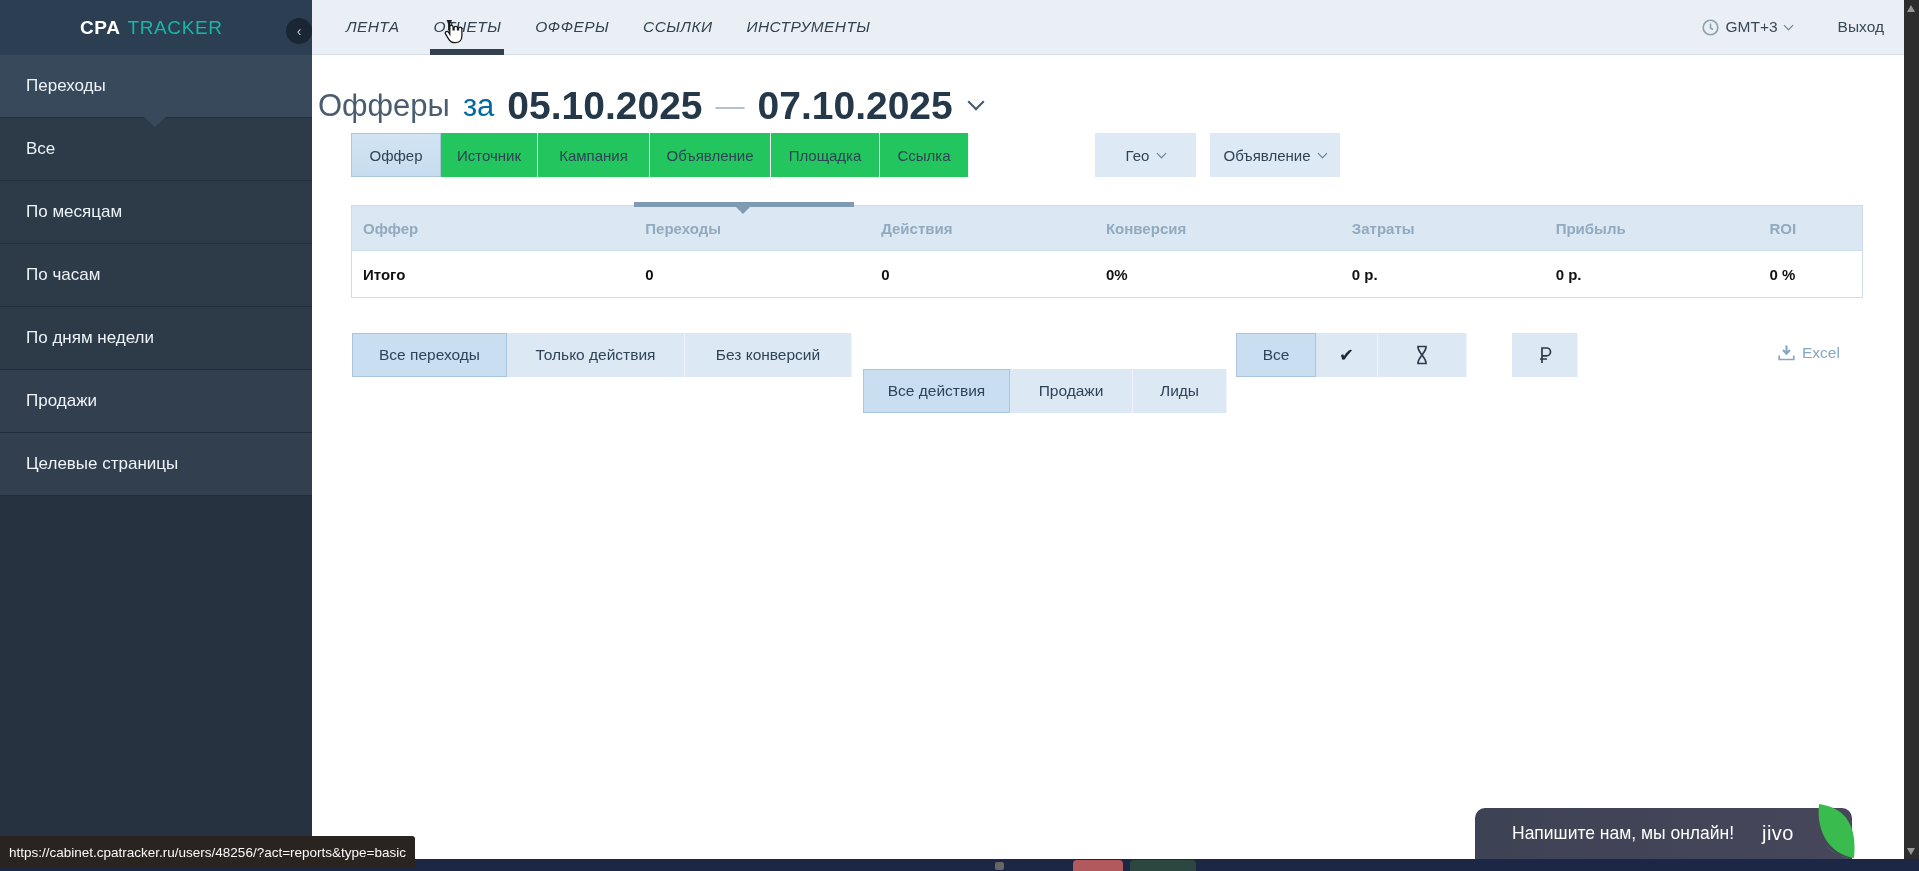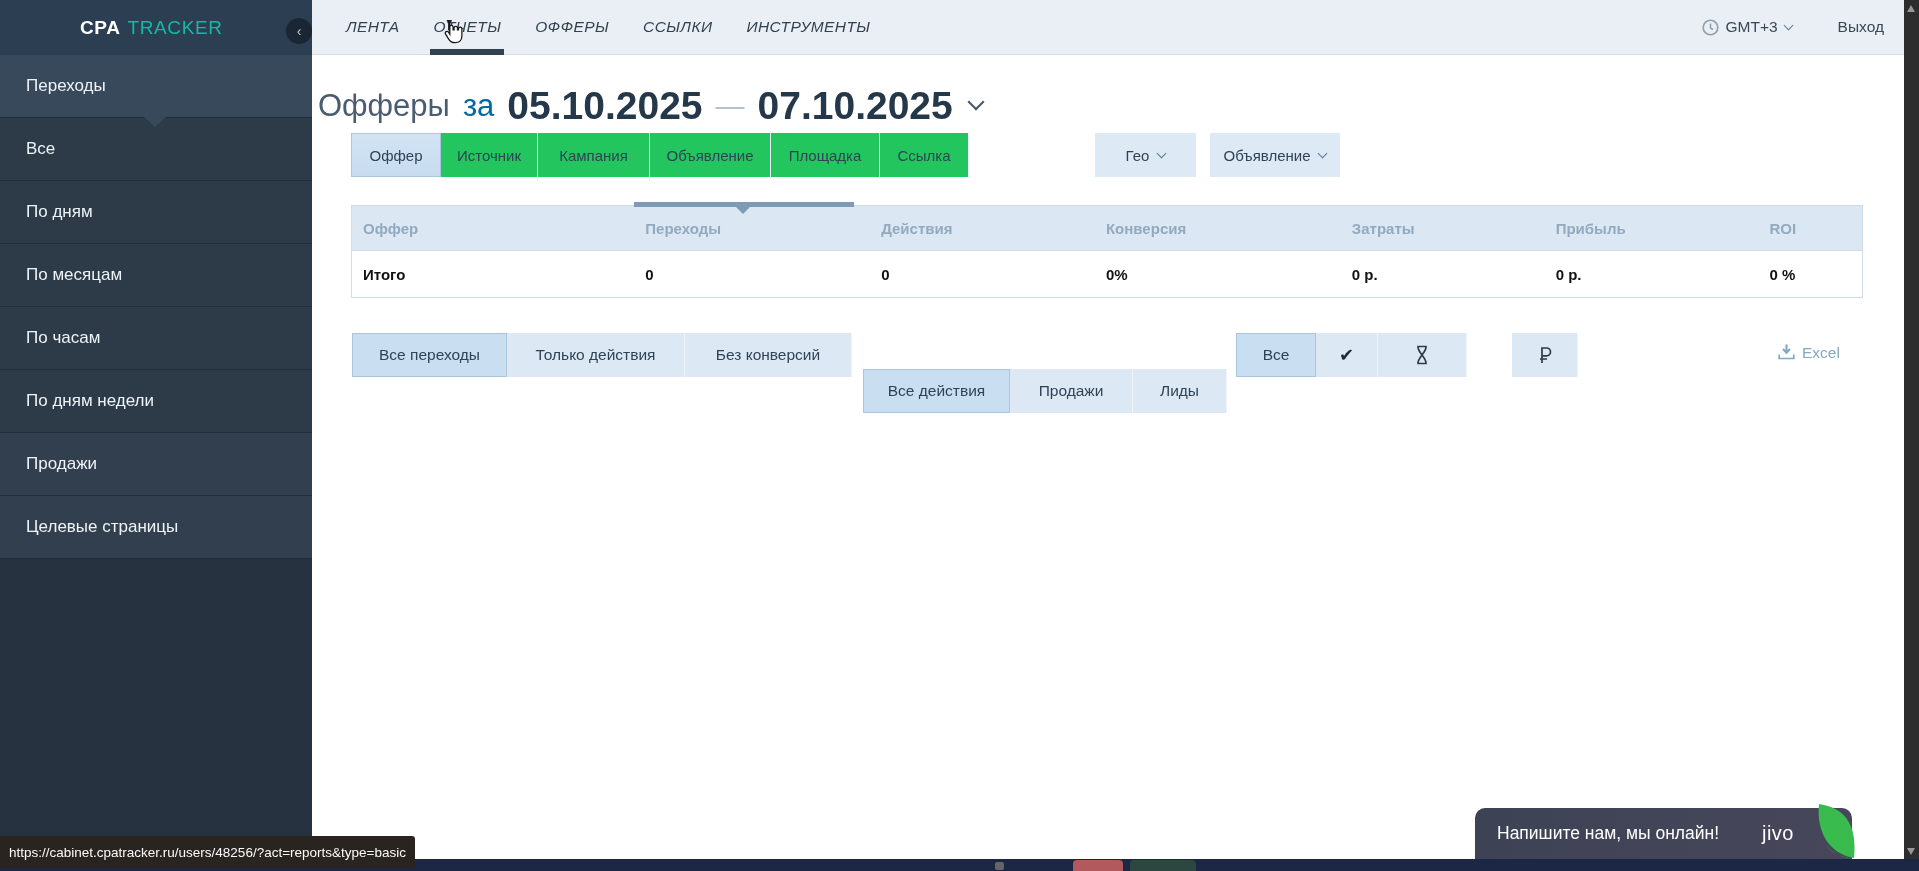--- a/index.html
+++ b/index.html
@@ -65,35 +65,35 @@
                     padding:15px 0 14px 11px; border-top:1px solid #cfdde9; }
 
   
   .f-group { position:absolute; top:333px; height:44px; display:flex; }
   .f-btn { display:flex; align-items:center; justify-content:center; background:#dce9f5;
            border-right:1px solid #eef4fa; font-size:15.5px; color:#2f4356; cursor:pointer; }
   .f-btn.active { background:#c9def1; border:1px solid #a9c6de; }
   .f-btn .glyph { font-size:18px; font-weight:bold; color:#1e2a35; }
 
   
-  .excel { position:absolute; left:1778px; top:344px; display:flex; gap:7px;
+  .excel { position:absolute; left:1778px; top:344px; display:flex; align-items:center; gap:7px;
            color:#84a7c4; font-size:15.5px; cursor:pointer; }
 
   
   .scrollbar { position:absolute; right:0; top:0; width:15px; height:871px; background:#2d2d2d; }
   .sb-up { position:absolute; top:5px; left:3px; width:0; height:0;
            border-left:4.5px solid transparent; border-right:4.5px solid transparent; border-bottom:7px solid #969696; }
   .sb-down { position:absolute; top:848px; left:3px; width:0; height:0;
              border-left:4.5px solid transparent; border-right:4.5px solid transparent; border-top:7px solid #969696; }
 
   
   .chat { position:absolute; left:1475px; top:808px; width:377px; height:51px; z-index:4;
           background:linear-gradient(90deg,#3d4354,#47465b); border-radius:10px 10px 0 0;
           display:flex; align-items:center; color:#fff; cursor:pointer; }
-  .chat-msg { margin-left:22px; font-size:17.5px; }
+  .chat-msg { margin-left:37px; font-size:17.5px; }
   .chat-brand { margin-left:auto; margin-right:58px; font-size:20px; letter-spacing:.5px; }
   .leaf { position:absolute; left:1813px; top:803px; z-index:5; }
 
   
   .status-tip { position:absolute; left:0; top:836px; height:23px; background:#2a2421; color:#fbfbfb;
                 font-size:13.5px; display:flex; align-items:center; padding:16px 9px; z-index:6;
                 border-top-right-radius:3px; white-space:nowrap; }
   .taskbar { position:absolute; left:0; top:859px; width:1919px; height:12px; background:#1c2746; z-index:5; }
   .tb-red { position:absolute; left:1073px; top:1px; width:50px; height:11px; background:#b2595e; border-radius:4px 4px 0 0; }
   .tb-green { position:absolute; left:1130px; top:1px; width:66px; height:11px; background:#2c473f; border-radius:4px 4px 0 0; }
@@ -109,23 +109,20 @@
   <div class="sidebar">
     <div class="logo-bar">
       <span style="font-weight:bold;">CPA</span>
       <span class="logo-rest">TRACKER</span>
     </div>
     <div class="side-item sec-active">
       <span>Переходы</span>
     </div>
     <div class="side-item sub">
       <span>Все</span>
-    </div>
-    <div class="side-item sub">
-      <span>По дням</span>
     </div>
     <div class="side-item sub">
       <span>По месяцам</span>
     </div>
     <div class="side-item sub">
       <span>По часам</span>
     </div>
     <div class="side-item sub">
       <span>По дням недели</span>
     </div>

